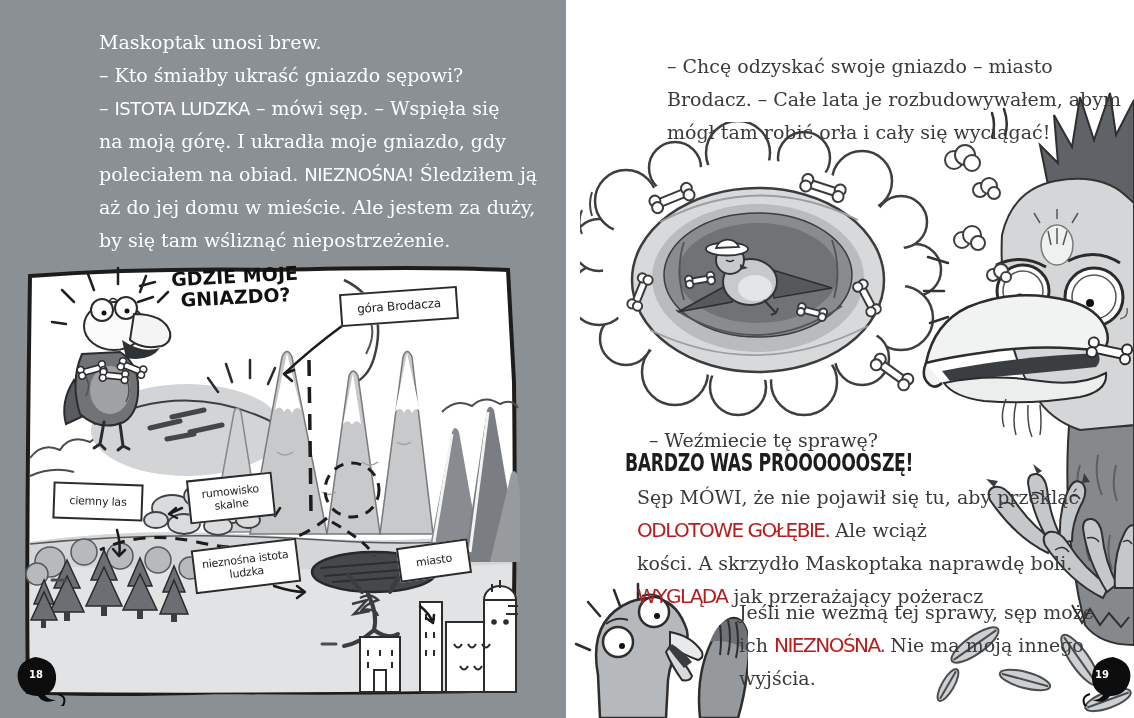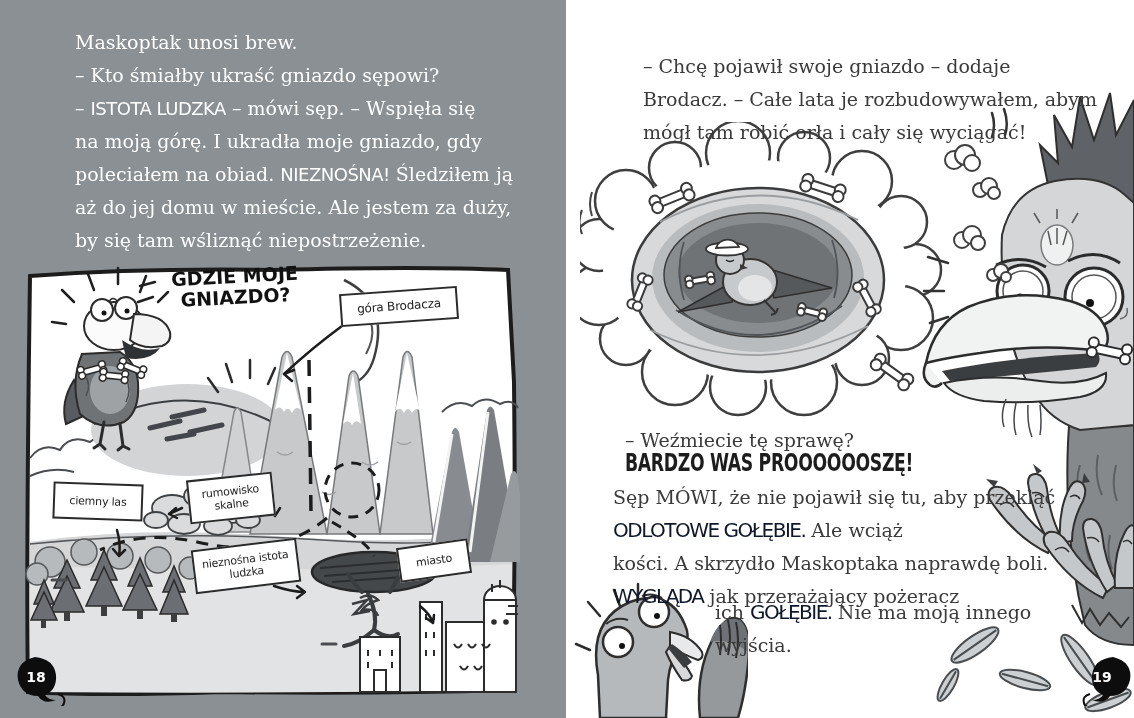--- a/index.html
+++ b/index.html
@@ -4,26 +4,26 @@
 <style>
   html,body{margin:0;padding:0;background:#555;}
   .spread{position:relative;width:1134px;height:718px;overflow:hidden;background:#fff;
           font-family:"DejaVu Serif",serif;}
   .page{position:absolute;top:0;height:718px;}
   .page-left{left:0;width:566px;background:#8b9094;}
   .page-right{left:566px;width:568px;background:#ffffff;}
 
   
   .tblock{position:absolute;z-index:6;}
-  .tline{height:33px;line-height:33px;white-space:nowrap;font-size:19px;}
+  .tline{height:33px;line-height:33px;white-space:nowrap;font-size:19px;margin-left:24px;}
   .page-left .tline{color:#ffffff;}
   .page-right .tline{color:#3a3a3a;}
   .seg-body{font-family:"DejaVu Serif",serif;}
   .seg-comic{font-family:"DejaVu Sans",sans-serif;font-weight:normal;font-size:18px;letter-spacing:-0.5px;}
-  .seg-caps{font-family:"DejaVu Sans",sans-serif;font-size:20px;letter-spacing:-1.5px;color:#0f172a;}
+  .seg-caps{font-family:"DejaVu Sans",sans-serif;font-size:20px;letter-spacing:-1.5px;color:#b91c1c;}
   .plea{position:absolute;z-index:6;font-family:"DejaVu Sans",sans-serif;font-weight:bold;
         font-size:24px;letter-spacing:-0.5px;color:#1d1d1d;white-space:nowrap;
         transform:scaleX(0.72);transform-origin:left center;}
 
   
   .map-panel{position:absolute;left:22px;top:262px;width:498px;height:436px;z-index:2;}
   .map-panel svg{position:absolute;left:0;top:0;}
   .speech{position:absolute;left:118px;top:4px;width:190px;z-index:7;text-align:center;
           font-family:"DejaVu Sans",sans-serif;font-weight:bold;font-size:19px;line-height:21px;
           letter-spacing:0px;color:#111;transform:rotate(-3deg);}
@@ -32,21 +32,21 @@
              color:#222;text-align:center;padding:7px 4px;letter-spacing:-0.2px;}
   .lbl-gora{left:318px;top:28px;width:106px;transform:rotate(-4deg);font-size:12px;line-height:15px;}
   .lbl-las{left:31px;top:221px;width:78px;transform:rotate(2deg);padding-top:10px;padding-bottom:10px;}
   .lbl-rumowisko{left:166px;top:214px;width:74px;transform:rotate(-6deg);}
   .lbl-nieznosna{left:171px;top:282px;width:94px;transform:rotate(-7deg);}
   .lbl-miasto{left:376px;top:281px;width:60px;transform:rotate(-8deg);padding-top:9px;padding-bottom:9px;}
 
   .art{position:absolute;z-index:2;}
   .pagenum{position:absolute;width:50px;height:46px;z-index:8;}
   .pagenum .num{position:absolute;left:0;top:13px;width:44px;text-align:center;
-    font-family:"DejaVu Sans",sans-serif;font-weight:bold;font-size:14px;color:#fff;}
+    font-family:"DejaVu Sans",sans-serif;font-weight:bold;font-size:10px;color:#fff;}
 </style>
 </head>
 <body>
 
 <div class="spread">
 
   <div class="page page-left">
 
     <div class="tblock" style="left:75px;top:26px;">
       <div class="tline"><span class="seg-body">Maskoptak unosi brew.</span></div>
@@ -262,21 +262,21 @@
         <path d="M 21 1 Q 40 3 42 19 Q 43 34 31 39 Q 34 44 42 44 Q 30 49 24 40 Q 8 40 4 24 Q 1 6 21 1 Z" fill="#0d0d0d"></path>
         <path d="M 44 38 q 8 2 6 9 q -1 5 -7 4" fill="none" stroke="#0d0d0d" stroke-width="2"></path>
       </svg>
       <span class="num">18</span>
     </div>
   </div>
 
   <div class="page page-right">
 
     <div class="tblock" style="left:77px;top:50px;">
-      <div class="tline"><span class="seg-body">– Chcę pojawił swoje gniazdo – dodaje</span></div>
+      <div class="tline"><span class="seg-body">– Chcę odzyskać swoje gniazdo – miasto</span></div>
       <div class="tline"><span class="seg-body">Brodacz. – Całe lata je rozbudowywałem, abym</span></div>
       <div class="tline"><span class="seg-body">mógł tam robić orła i cały się wyciągać!</span></div>
     </div>
 
     <svg class="art" style="left:14px;top:122px;" width="372" height="305" viewBox="0 0 372 305">
       <g transform="translate(0,8)">
         <g fill="#ffffff" stroke="#3e3e3e" stroke-width="2.5">
           <circle cx="335" cy="140" r="26"></circle>
             <circle cx="321" cy="188" r="32"></circle>
             <circle cx="282" cy="228" r="27"></circle>
@@ -469,21 +469,22 @@
     <div class="plea" style="left:59px;top:449px;">BARDZO WAS PROOOOOOSZĘ!</div>
 
     <div class="tblock" style="left:47px;top:481px;">
       <div class="tline"><span class="seg-body">Sęp MÓWI, że nie pojawił się tu, aby przekląć</span></div>
       <div class="tline"><span class="seg-caps">ODLOTOWE GOŁĘBIE.</span><span class="seg-body"> Ale wciąż</span></div>
       <div class="tline"><span class="seg-body">kości. A skrzydło Maskoptaka naprawdę boli.</span></div>
       <div class="tline"><span class="seg-caps">WYGLĄDA</span><span class="seg-body"> jak przerażający pożeracz</span></div>
     </div>
 
     <div class="tblock" style="left:149px;top:596px;">
-      <div class="tline"><span class="seg-body">ich </span><span class="seg-caps">GOŁĘBIE.</span><span class="seg-body"> Nie ma moją innego</span></div>
+      <div class="tline"><span class="seg-body">Jeśli nie wezmą tej sprawy, sęp może</span></div>
+      <div class="tline"><span class="seg-body">ich </span><span class="seg-caps">NIEZNOŚNA.</span><span class="seg-body"> Nie ma moją innego</span></div>
       <div class="tline"><span class="seg-body">wyjścia.</span></div>
     </div>
 
     <svg class="art" style="left:4px;top:580px;z-index:3;" width="178" height="138" viewBox="0 0 178 138">
       <path d="M 18 22 L 30 36 M 44 10 L 50 26 M 68 4 L 68 20 M 6 64 L 20 70" stroke="#2c2c2c" stroke-width="2.5" stroke-linecap="round"></path>
       <path d="M 30 138 L 28 95 Q 18 40 60 22 Q 100 8 115 45 Q 122 60 110 70 Q 100 80 98 100 L 96 138 Z" fill="#b6b9bc" stroke="#2e2e2e" stroke-width="2.5"></path>
       <circle cx="48" cy="62" r="15" fill="#fff" stroke="#2e2e2e" stroke-width="2.5"></circle>
       <circle cx="84" cy="32" r="15" fill="#fff" stroke="#2e2e2e" stroke-width="2.5"></circle>
       <circle cx="52" cy="66" r="3" fill="#111"></circle>
         <circle cx="87" cy="36" r="3" fill="#111"></circle>

